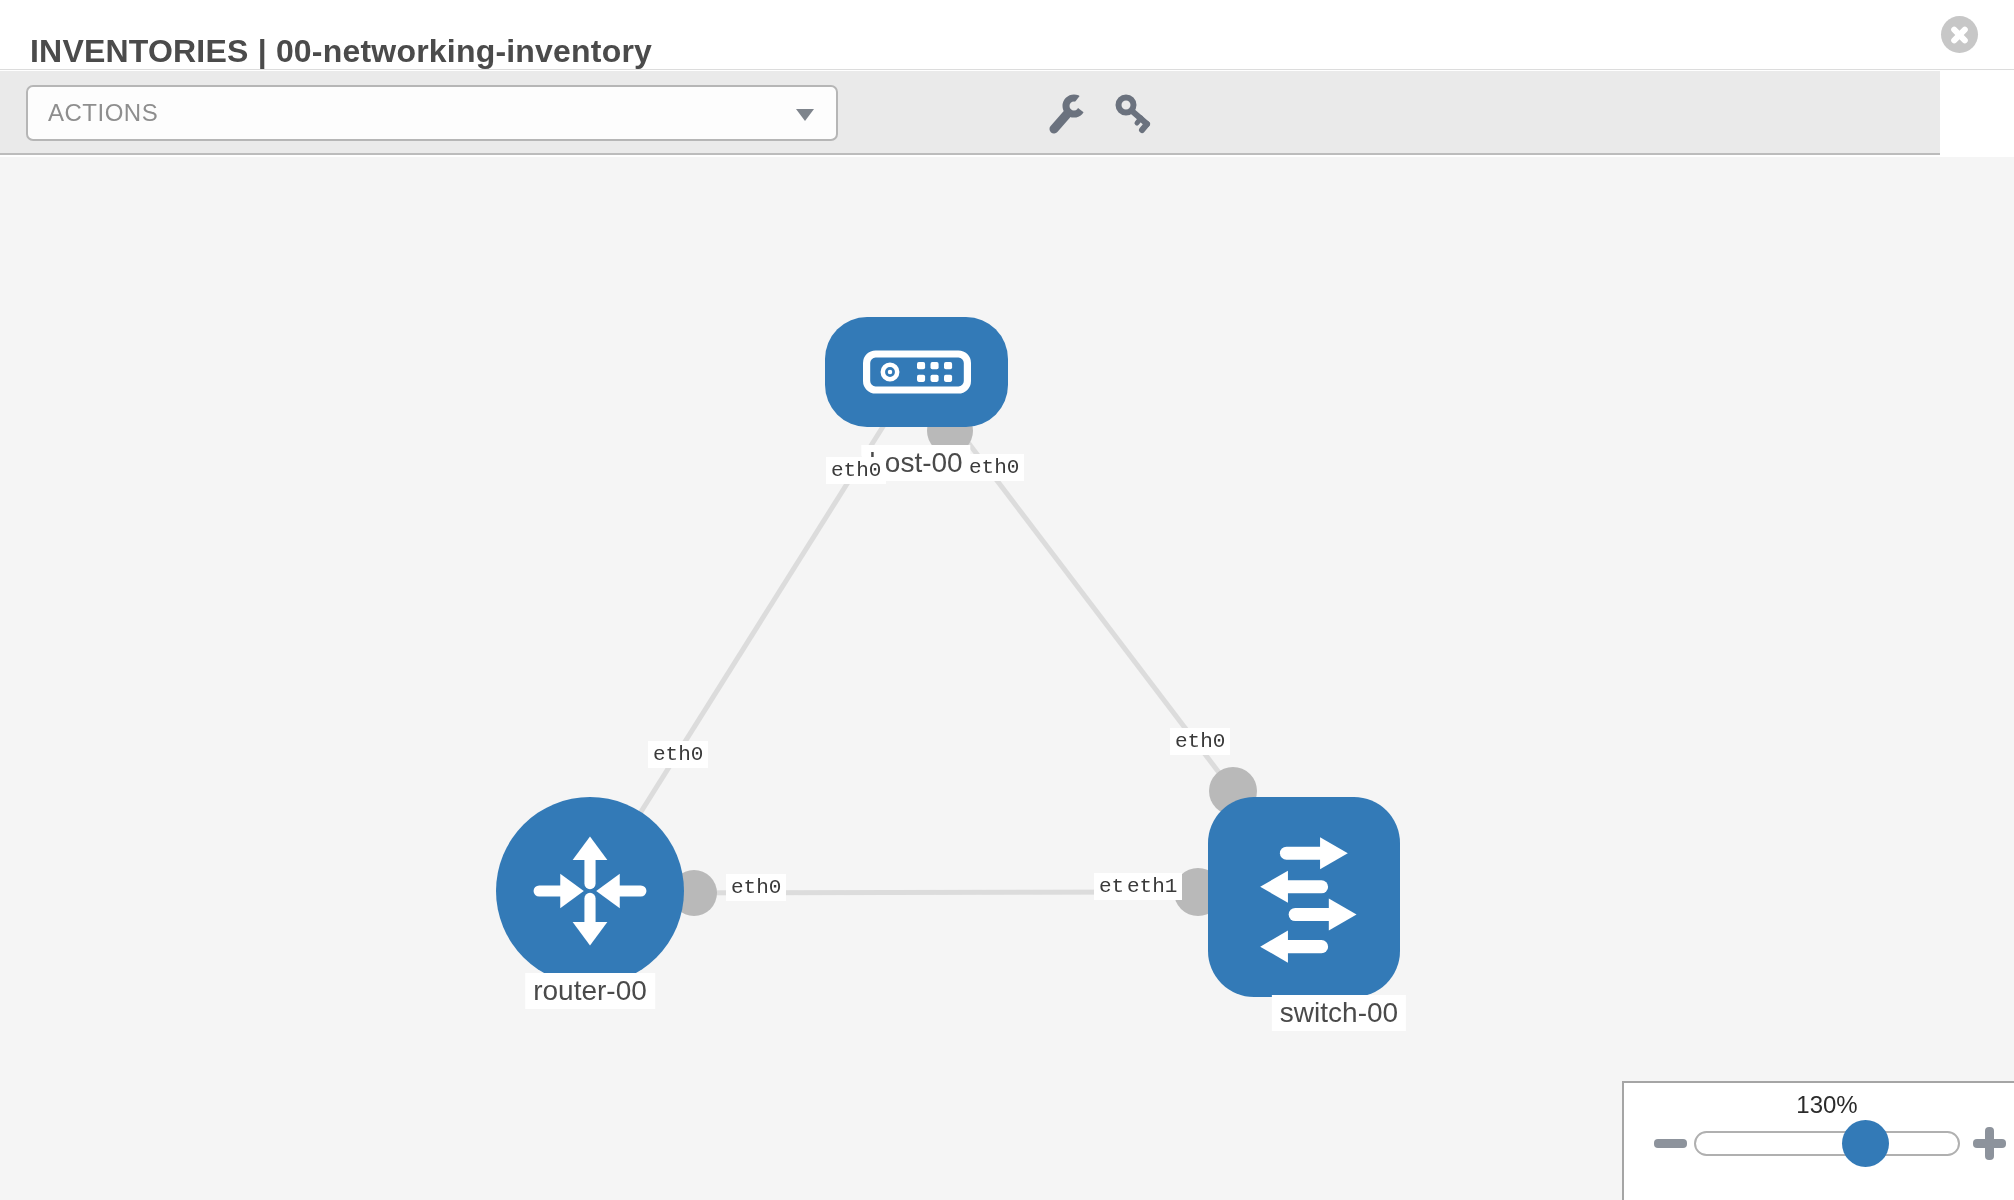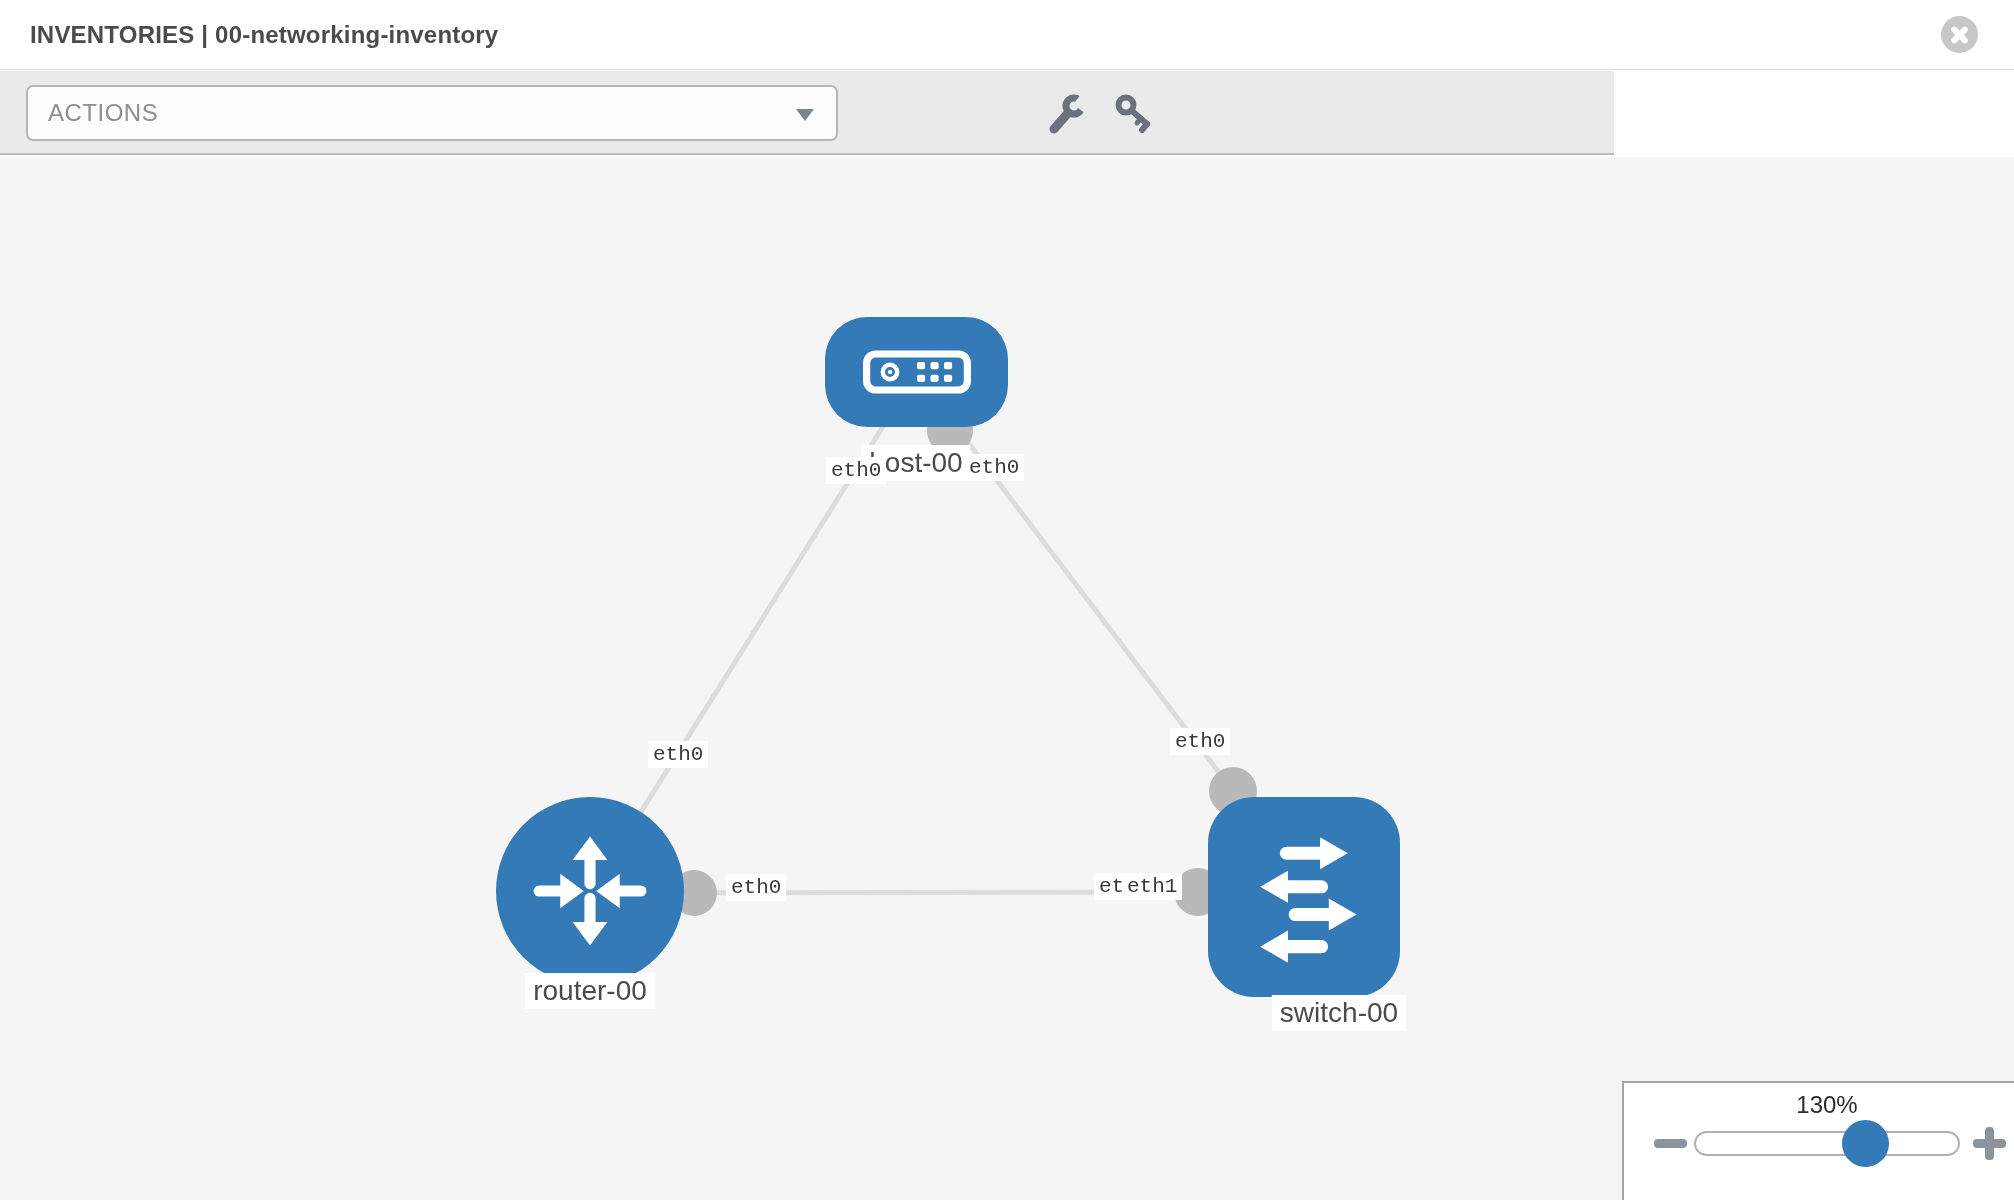--- a/index.html
+++ b/index.html
@@ -3,31 +3,31 @@
 <meta charset="utf-8">
 <style>
   * { margin:0; padding:0; box-sizing:border-box; }
   html,body { width:2014px; height:1200px; overflow:hidden; background:#fff;
               font-family:"Liberation Sans", sans-serif; }
   .stage { position:relative; width:2014px; height:1200px; }
 
   
   .header { position:absolute; left:0; top:0; width:2014px; height:70px;
             background:#fff; border-bottom:1px solid #dcdcdc; }
-  .page-title { position:absolute; left:30px; top:0; line-height:70px;
-                font-size:24px; font-weight:bold; color:#4b4b4b; letter-spacing:.2px; }
+  .page-title { position:absolute; left:30px; top:16px; line-height:70px;
+                font-size:32px; font-weight:bold; color:#4b4b4b; letter-spacing:.2px; }
   .close-btn { position:absolute; left:1941px; top:16px; width:37px; height:37px;
                border-radius:50%; background:#c7c7c7; cursor:pointer; }
   .close-btn .bar { position:absolute; left:8px; top:16px; width:21px; height:6px;
                     border-radius:3px; background:#fff; }
   .close-btn .bar.b1 { transform:rotate(45deg); }
   .close-btn .bar.b2 { transform:rotate(-45deg); }
 
   
-  .toolbar { position:absolute; left:0; top:71px; width:1614px; height:84px;
+  .toolbar { position:absolute; left:0; top:71px; width:1940px; height:84px;
              background:#eaeaea; border-bottom:2px solid #bcbcbc; }
   .select-box { position:absolute; top:14px; height:56px; background:#fdfdfd;
                 border:2px solid #b6b6b6; border-radius:7px; display:flex;
                 align-items:center; cursor:pointer; }
   .select-box .sel-label { padding-left:20px; font-size:24px; color:#8e8e8e; letter-spacing:.5px; }
   .caret { position:absolute; top:22px; width:0; height:0;
            border-left:9px solid transparent; border-right:9px solid transparent;
            border-top:12px solid #7e848c; }
   .actions-box { left:26px; width:812px; }
   .actions-box .caret { left:768px; }

